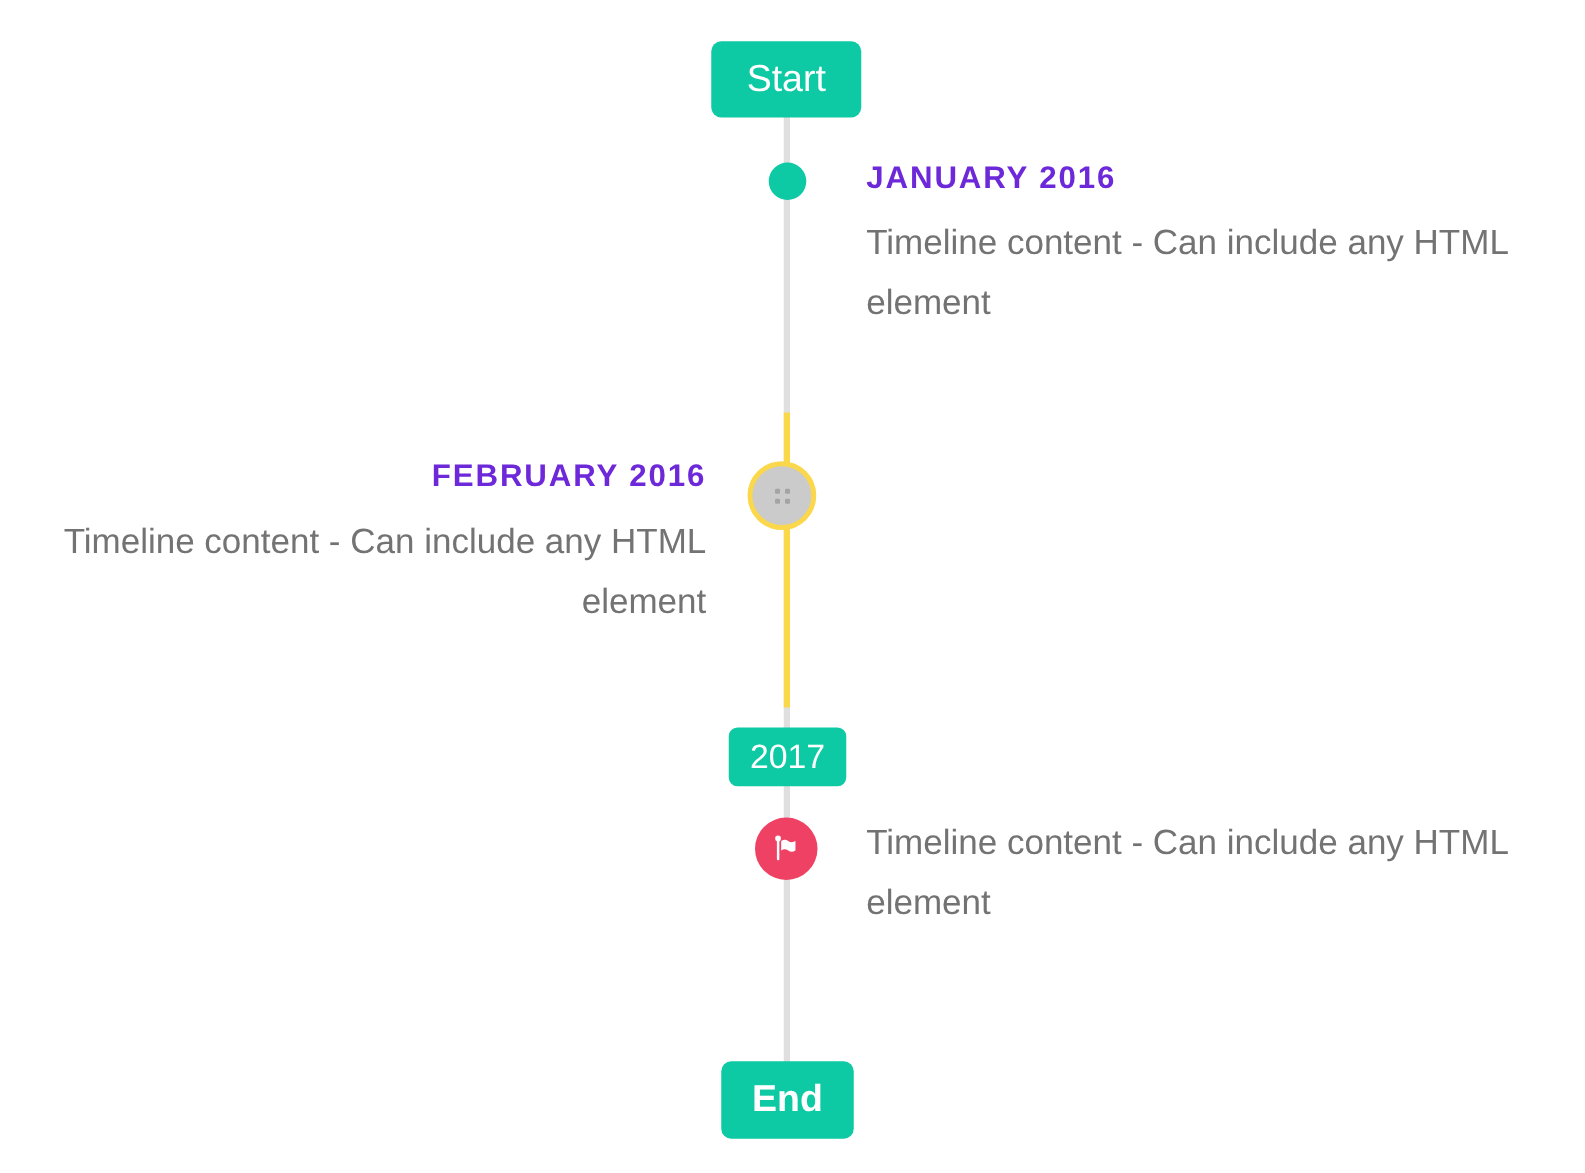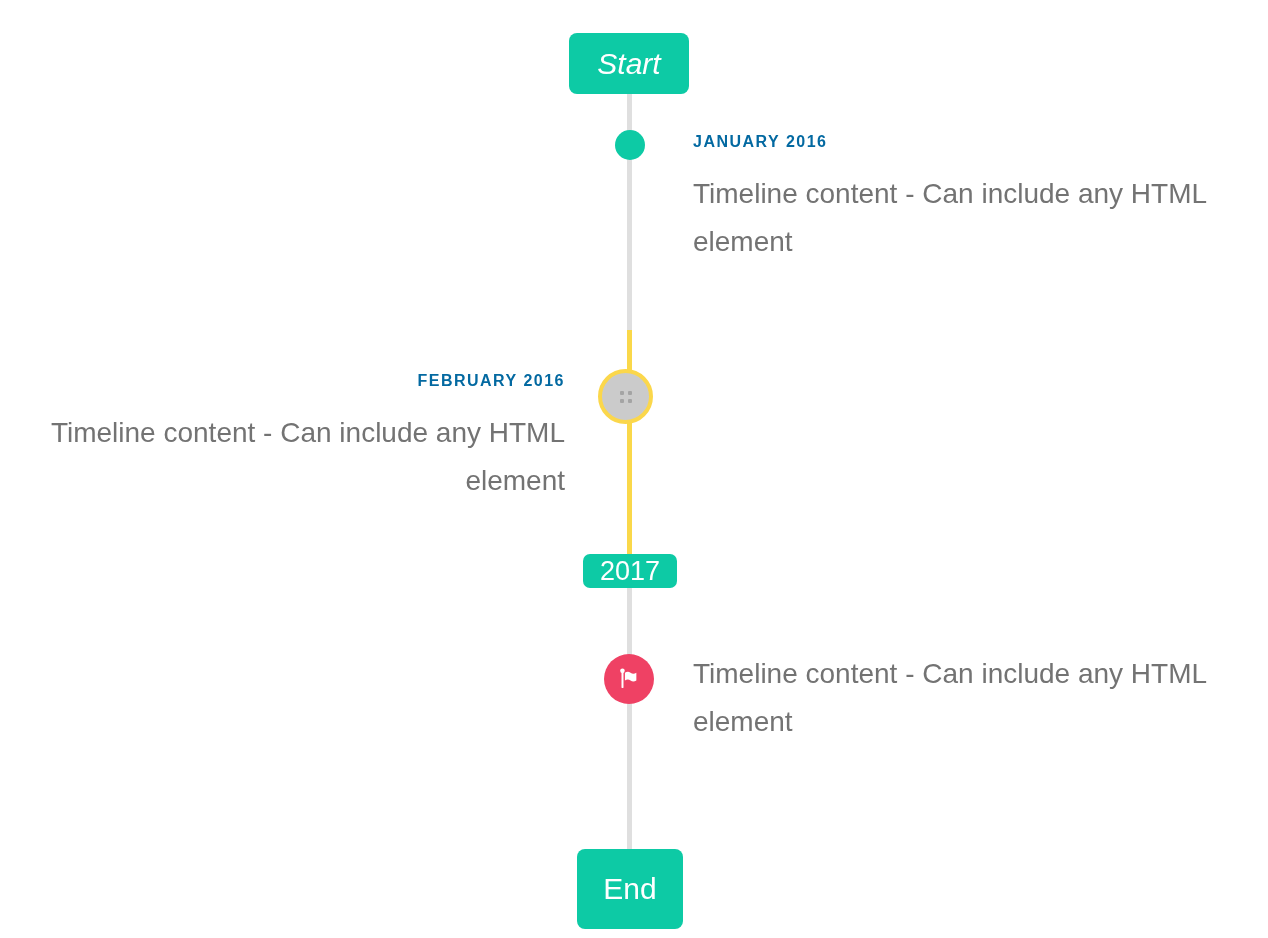--- a/index.html
+++ b/index.html
@@ -33,23 +33,23 @@
     color: #ffffff;
     display: flex;
     align-items: center;
     justify-content: center;
     border-radius: 8px;
     font-size: 30px;
     line-height: 1;
     cursor: pointer;
     user-select: none;
   }
-  .tl-btn.start { left: 569px; top: 33px;  width: 120px; height: 61px; font-style: italic; }
-  .tl-btn.end   { left: 577px; top: 849px; width: 106px; height: 80px; }
-  .tl-btn.year  { left: 583px; top: 554px; width: 94px;  height: 34px; font-size: 27px; border-radius: 7px; }
+  .tl-btn.start { left: 569px; top: 33px;  width: 120px; height: 61px; }
+  .tl-btn.end   { left: 577px; top: 849px; width: 106px; height: 62px; font-weight: bold; }
+  .tl-btn.year  { left: 583px; top: 582px; width: 94px;  height: 47px; font-size: 27px; border-radius: 7px; }
   
   .marker-dot {
     position: absolute;
     left: 615px; top: 130px;
     width: 30px; height: 30px;
     border-radius: 50%;
     background: #0dcaa5;
   }
   .marker-image {
     position: absolute;
@@ -83,25 +83,25 @@
     justify-content: center;
   }
   
   .entry {
     position: absolute;
     width: 560px;
   }
   .entry.right { left: 693px; text-align: left; }
   .entry.left  { left: -15px; width: 580px; text-align: right; }
   .entry-title {
-    font-size: 16px;
+    font-size: 25px;
     font-weight: bold;
     letter-spacing: 1.5px;
     line-height: 22px;
-    color: #0369a1;
+    color: #6d28d9;
     margin-bottom: 17px;
   }
   .entry-body {
     font-size: 28px;
     line-height: 48px;
     color: #737373;
   }
   .entry.jan { top: 131px; }
   .entry.feb { top: 370px; }
   .entry.mar { top: 650px; }

